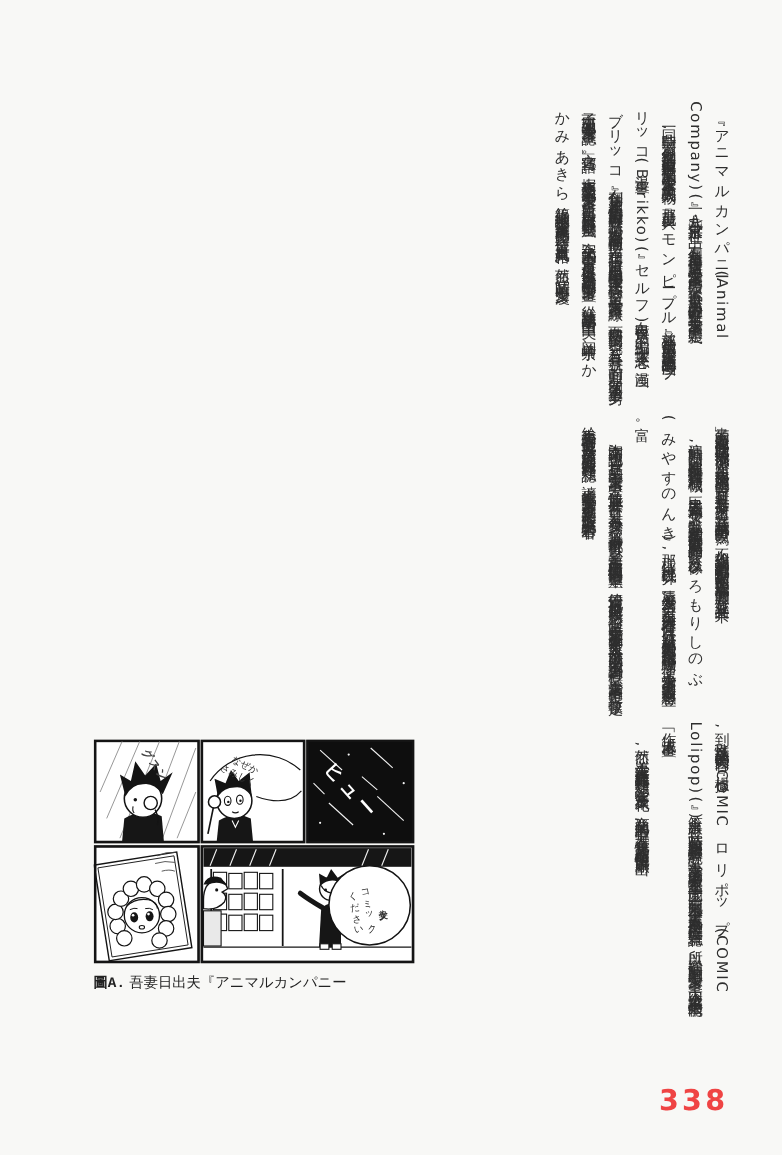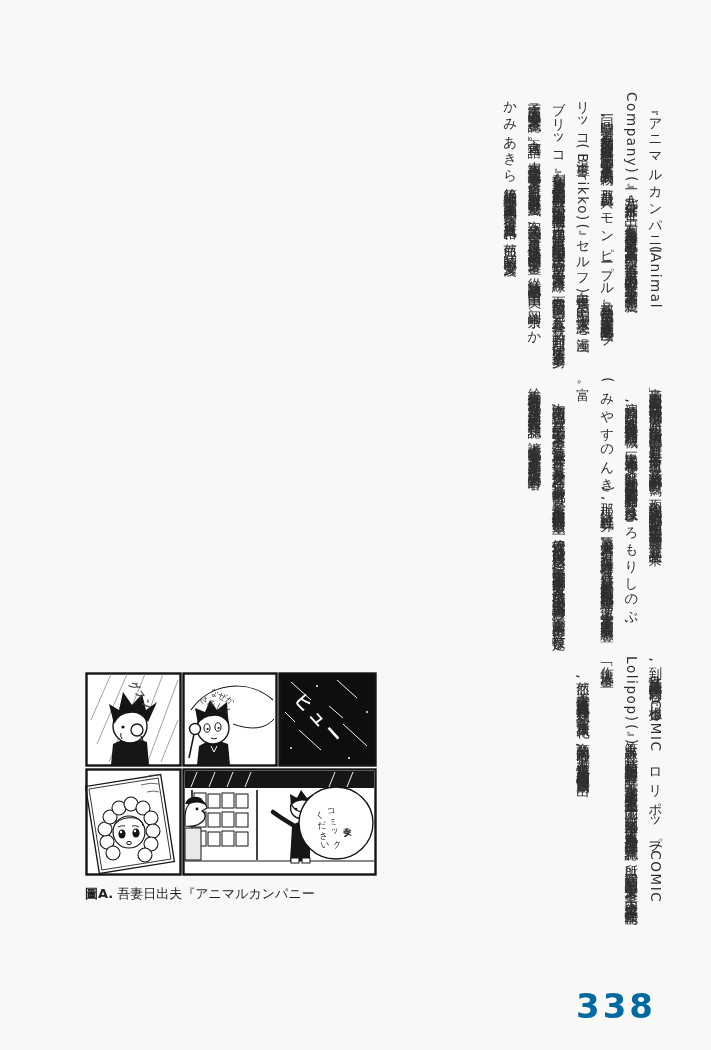--- a/index.html
+++ b/index.html
@@ -33,26 +33,26 @@
   .sfx3{left:222px;top:16px;font-size:17px;font-weight:bold;color:#ffffff;transform:rotate(48deg);transform-origin:0 0;letter-spacing:4px;}
   .speech5{
     left:231px;top:122px;width:36px;height:58px;
     writing-mode:vertical-rl;text-orientation:mixed;
     font-size:8.5px;line-height:12px;letter-spacing:1px;
     transform:rotate(-10deg);color:#222;text-align:center;
   }
 
   .caption{position:absolute;left:85px;top:884px;width:270px;font-size:13px;line-height:20px;color:#222;}
   .caption .cap-label{font-weight:bold;margin-right:4px;}
-  .caption .cap-line{display:block;}
+  .caption .cap-line{display:block;font-family:Liberation Mono, monospace;}
   .caption .cap-line2{padding-left:3px;}
 
   .pageno{
-    position:absolute;left:576px;top:986px;
-    font-size:34px;font-weight:bold;letter-spacing:3px;color:#0369a1;
+    position:absolute;left:599px;top:986px;
+    font-size:26px;font-weight:bold;letter-spacing:3px;color:#ef4444;
   }
 </style>
 </head>
 <body>
 
 <div class="page">
 
   <div class="band band-top">
     <p class="indent">『アニマルカンパニー(Animal Company)』(一九八〇・東京三世社)中,有個主角前往書店購買「美少女漫畫」的橋段,代表吾妻日出夫心中的確存在對「美少女漫畫」的定義。</p>
     <p class="indent">同一時期,還有一個從別的角度理解吾妻提倡的「美少女漫畫」意義的人物。那就是與『レモンピープル』並稱為當代兩大美少女漫畫雜誌的『漫画ブリッコ(漫畫Burikko)』(セルフ白夜書房)的主編,大塚英志。『漫画ブリッコ』在創刊之初原本是色情劇畫的再版雜誌,但因為銷量不佳而轉型,在聘用了當時還是自由編輯的大塚英志後,轉型至「美少女漫畫」路線。而轉型後的第一號(八三年五月號)的封面,便印有「為了追夢男子而誕生的美少女漫畫誌‼」之宣傳語。大塚想要實現的美少女漫畫,比起吾妻日出夫那種動畫風、宅文化式的漫畫,更像是以男性讀者為目標的少女漫畫。從該雜誌登用了白雪由美、岡崎京子、かかみあきら等線條細緻之少女漫畫家風的作家,便可看出其風格。然而,當時的「美少女漫</p>

